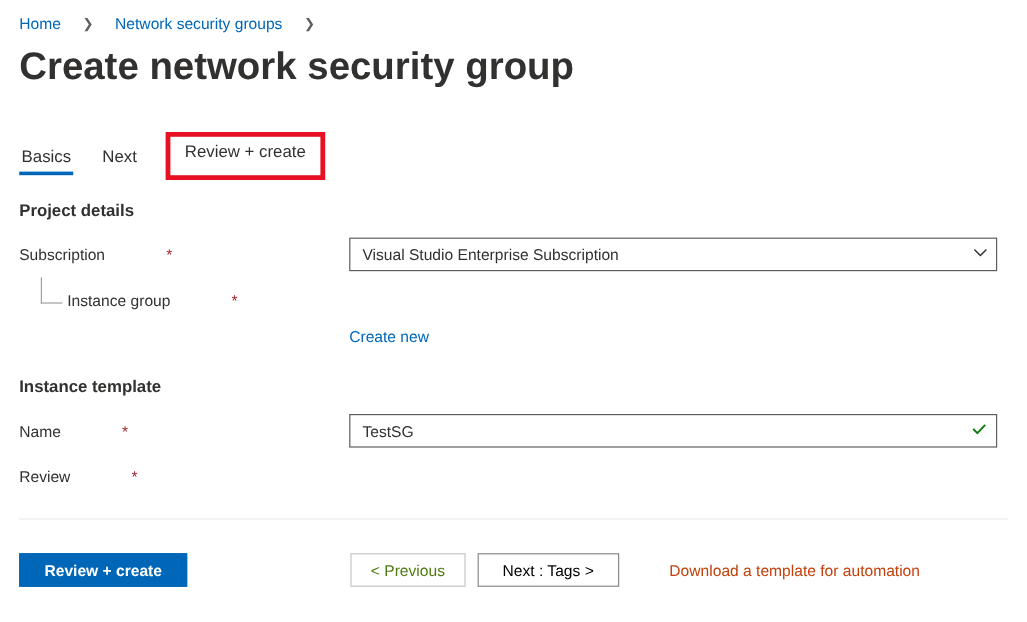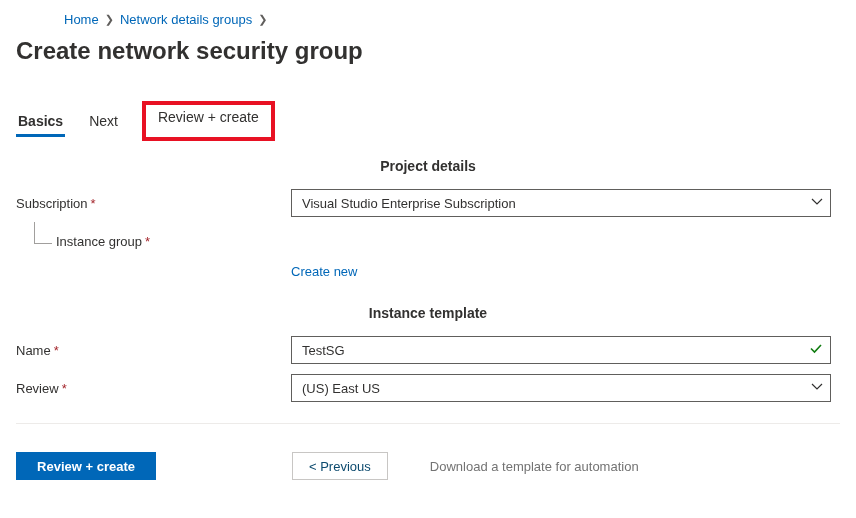--- a/index.html
+++ b/index.html
@@ -6,38 +6,37 @@
     body {
       font-family: "Segoe UI", -apple-system, BlinkMacSystemFont, sans-serif;
       font-size: 13px;
       color: #323130;
       background: #fff;
       padding: 12px 16px;
     }
     .breadcrumb {
       display: flex;
       align-items: center;
-      gap: 6px;
+      gap: 18px;
       font-size: 13px;
       margin-bottom: 10px;
-      margin-left: 48px;
     }
     .breadcrumb a { color: #0067b8; text-decoration: none; cursor: pointer; }
     .breadcrumb .chev { color: #605e5c; font-size: 11px; }
-    h1.page-title { font-size: 24px; font-weight: 600; color: #323130; margin-bottom: 42px; }
+    h1.page-title { font-size: 32px; font-weight: 600; color: #323130; margin-bottom: 42px; }
     .tabs { display: flex; gap: 22px; border-bottom: 1px solid transparent; margin-bottom: 20px; }
     .tab { font-size: 14px; color: #323130; padding: 6px 2px 8px; cursor: pointer; position: relative; }
-    .tab.active { font-weight: 700; }
+    .tab.active { font-weight: 400; }
     .tab.active::after {
       content: ""; position: absolute; left: 0; right: 0; bottom: 0; height: 3px; background: #0067b8;
     }
     .tab-highlight { border: 4px solid #e81123; padding: 4px 12px 8px; margin-top: -6px; margin-bottom: -4px; }
-    .section-header { font-weight: 600; font-size: 14px; margin-bottom: 14px; margin-top: 6px; text-align: center; }
+    .section-header { font-weight: 600; font-size: 14px; margin-bottom: 14px; margin-top: 6px; }
     .form-row { display: flex; align-items: center; margin-bottom: 8px; min-height: 30px; }
-    .form-label { width: 275px; font-size: 13px; color: #323130; display: flex; align-items: flex-end; }
+    .form-label { width: 275px; font-size: 13px; color: #323130; display: flex; align-items: flex-end; gap: 48px; }
     .form-label.indented { padding-left: 40px; position: relative; }
     .tree-connector {
       position: absolute; left: 18px; top: -12px; width: 18px; height: 22px;
       border-left: 1px solid #a19f9d; border-bottom: 1px solid #a19f9d;
     }
     .req { color: #a4262c; margin-left: 3px; }
     .form-control { flex: 1; max-width: 540px; }
     .select-wrap { position: relative; }
     .select-wrap select, .select-wrap .select-display, .text-input {
       width: 100%; height: 28px; border: 1px solid #605e5c; background: #fff;
@@ -58,32 +57,32 @@
     }
     .link-below { margin-left: 275px; margin-top: 2px; }
     .link-below a { color: #0067b8; text-decoration: none; font-size: 13px; cursor: pointer; }
     .spacer { height: 20px; }
     .footer-bar {
       border-top: 1px solid #edebe9; margin-top: 20px; padding-top: 28px;
       display: flex; align-items: center; gap: 10px;
     }
     .btn { height: 28px; padding: 0 16px; font-size: 13px; font-family: inherit; border: 1px solid #8a8886; background: #fff; cursor: pointer; }
     .btn.primary { background: #0067b8; border-color: #0067b8; color: #fff; font-weight: 600; min-width: 140px; }
-    .btn.disabled { color: #0c4a6e; border-color: #c8c6c4; cursor: default; background: #fff; }
-    .footer-link { margin-left: 32px; color: #737373; text-decoration: none; font-size: 13px; cursor: pointer; }
+    .btn.disabled { color: #4d7c0f; border-color: #c8c6c4; cursor: default; background: #fff; }
+    .footer-link { margin-left: 32px; color: #c2410c; text-decoration: none; font-size: 13px; cursor: pointer; }
     .next-btn { padding: 0 20px; }
     .prev-group { margin-left: 126px; display: flex; gap: 10px; }
   </style>
 </head>
 <body>
 
 <nav class="breadcrumb">
   <a>Home</a>
   <span class="chev">❯</span>
-  <a>Network details groups</a>
+  <a>Network security groups</a>
   <span class="chev">❯</span>
 </nav>
 
 <h1 class="page-title">Create network security group</h1>
 
 <div class="tabs">
   <div class="tab active">Basics</div>
   <div class="tab">Next</div>
   <div class="tab tab-highlight">Review + create</div>
 </div>
@@ -135,31 +134,22 @@
         </svg>
     </span>
   </div>
 </div>
 
 <div class="form-row">
   <div class="form-label">
     <span>Review</span>
       <span class="req">*</span>
   </div>
-  <div class="form-control select-wrap">
-    <div class="select-display">
-        <span>(US) East US</span>
-      </div>
-    <span class="chevron-down">
-      <svg width="12" height="12" viewBox="0 0 12 12">
-          <path d="M1 3.5 L6 8.5 L11 3.5" fill="none" stroke="currentColor" stroke-width="1.2"></path>
-        </svg>
-    </span>
-  </div>
 </div>
 
 <div class="footer-bar">
   <button class="btn primary">Review + create</button>
   <div class="prev-group">
     <button class="btn disabled">&lt; Previous</button>
+    <button class="btn next-btn">Next : Tags &gt;</button>
   </div>
   <a class="footer-link">Download a template for automation</a>
 </div>
 
 </body></html>

